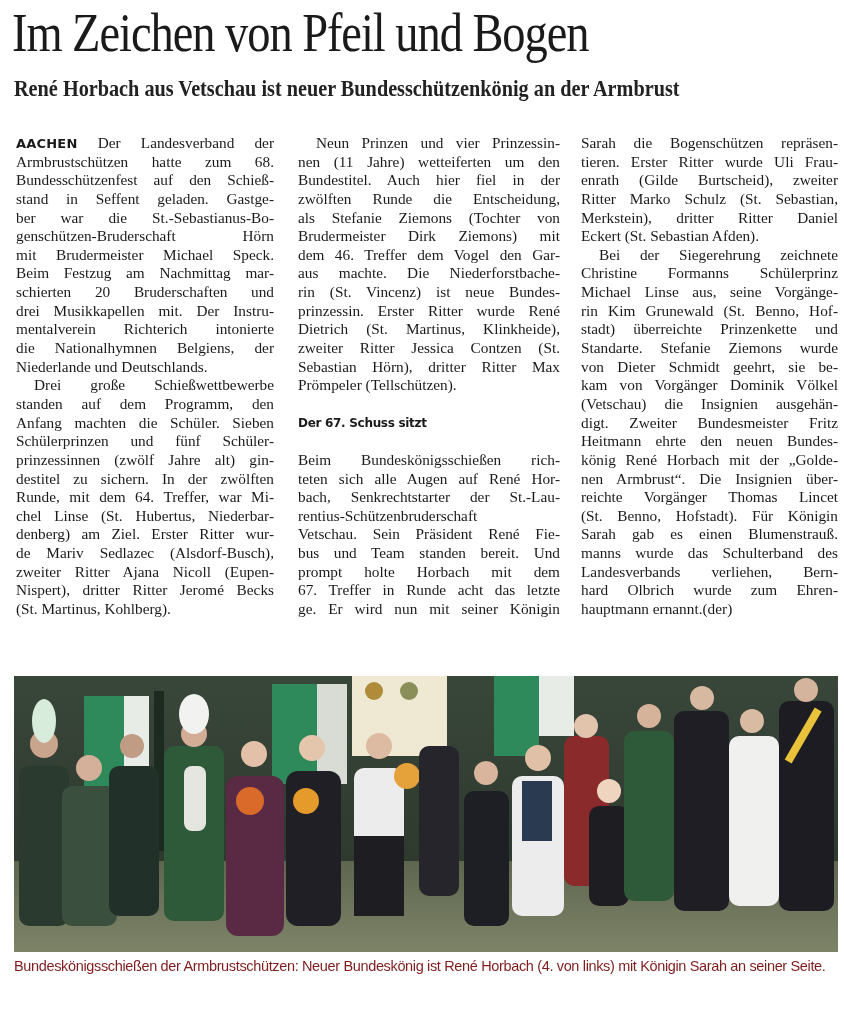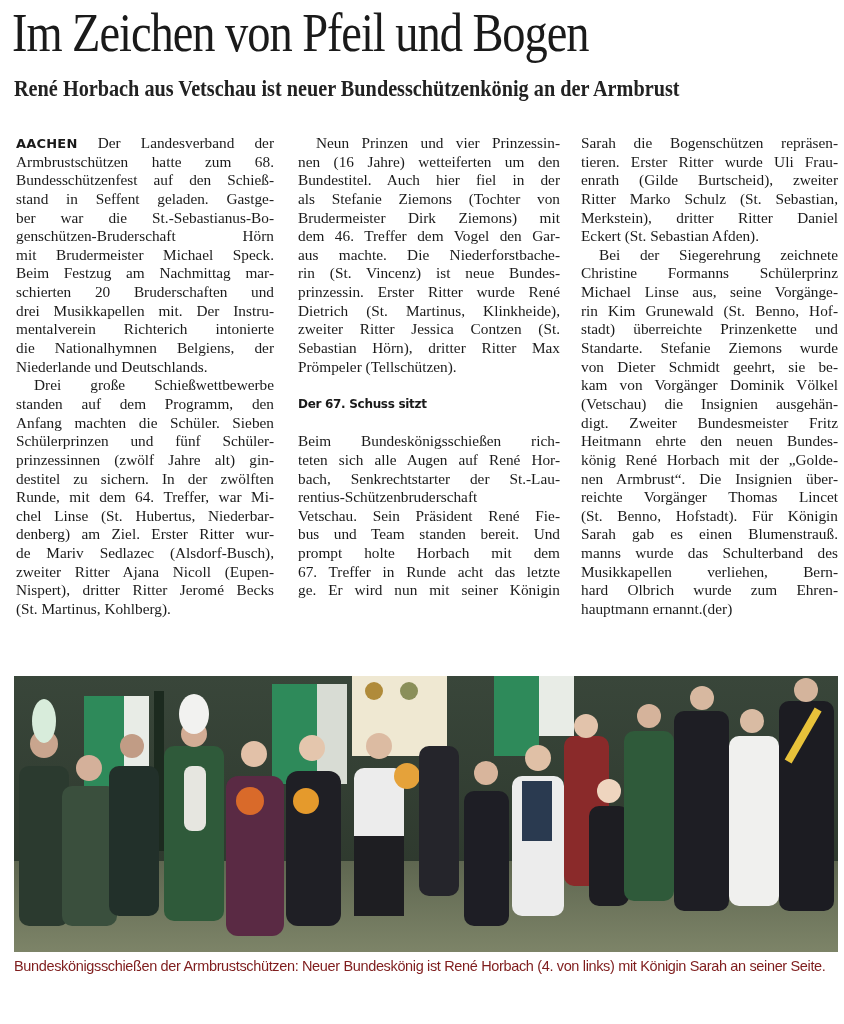--- a/index.html
+++ b/index.html
@@ -83,22 +83,23 @@
   <span class="line">chel Linse (St. Hubertus, Niederbar-</span>
   <span class="line">denberg) am Ziel. Erster Ritter wur-</span>
   <span class="line">de Mariv Sedlazec (Alsdorf-Busch),</span>
   <span class="line">zweiter Ritter Ajana Nicoll (Eupen-</span>
   <span class="line">Nispert), dritter Ritter Jeromé Becks</span>
   <span class="line last">(St. Martinus, Kohlberg).</span>
 </div>
 
 <div class="col col2">
   <span class="line indent">Neun Prinzen und vier Prinzessin-</span>
-  <span class="line">nen (16 Jahre) wetteiferten um den</span>
+  <span class="line">nen (11 Jahre) wetteiferten um den</span>
   <span class="line">Bundestitel. Auch hier fiel in der</span>
+  <span class="line">zwölften Runde die Entscheidung,</span>
   <span class="line">als Stefanie Ziemons (Tochter von</span>
   <span class="line">Brudermeister Dirk Ziemons) mit</span>
   <span class="line">dem 46. Treffer dem Vogel den Gar-</span>
   <span class="line">aus machte. Die Niederforstbache-</span>
   <span class="line">rin (St. Vincenz) ist neue Bundes-</span>
   <span class="line">prinzessin. Erster Ritter wurde René</span>
   <span class="line">Dietrich (St. Martinus, Klinkheide),</span>
   <span class="line">zweiter Ritter Jessica Contzen (St.</span>
   <span class="line">Sebastian Hörn), dritter Ritter Max</span>
   <span class="line last">Prömpeler (Tellschützen).</span>
@@ -131,21 +132,21 @@
   <span class="line">kam von Vorgänger Dominik Völkel</span>
   <span class="line">(Vetschau) die Insignien ausgehän-</span>
   <span class="line">digt. Zweiter Bundesmeister Fritz</span>
   <span class="line">Heitmann ehrte den neuen Bundes-</span>
   <span class="line">könig René Horbach mit der „Golde-</span>
   <span class="line">nen Armbrust“. Die Insignien über-</span>
   <span class="line">reichte Vorgänger Thomas Lincet</span>
   <span class="line">(St. Benno, Hofstadt). Für Königin</span>
   <span class="line">Sarah gab es einen Blumenstrauß.</span>
   <span class="line">manns wurde das Schulterband des</span>
-  <span class="line">Musikkapellen verliehen, Bern-</span>
+  <span class="line">Landesverbands verliehen, Bern-</span>
   <span class="line">hard Olbrich wurde zum Ehren-</span>
   <span class="endline">
     <span>hauptmann ernannt.</span>
     <span>(der)</span>
   </span>
 </div>
 
 <div class="photo">
   <svg width="824" height="276" viewBox="0 0 824 276" xmlns="http://www.w3.org/2000/svg">
     <defs>

